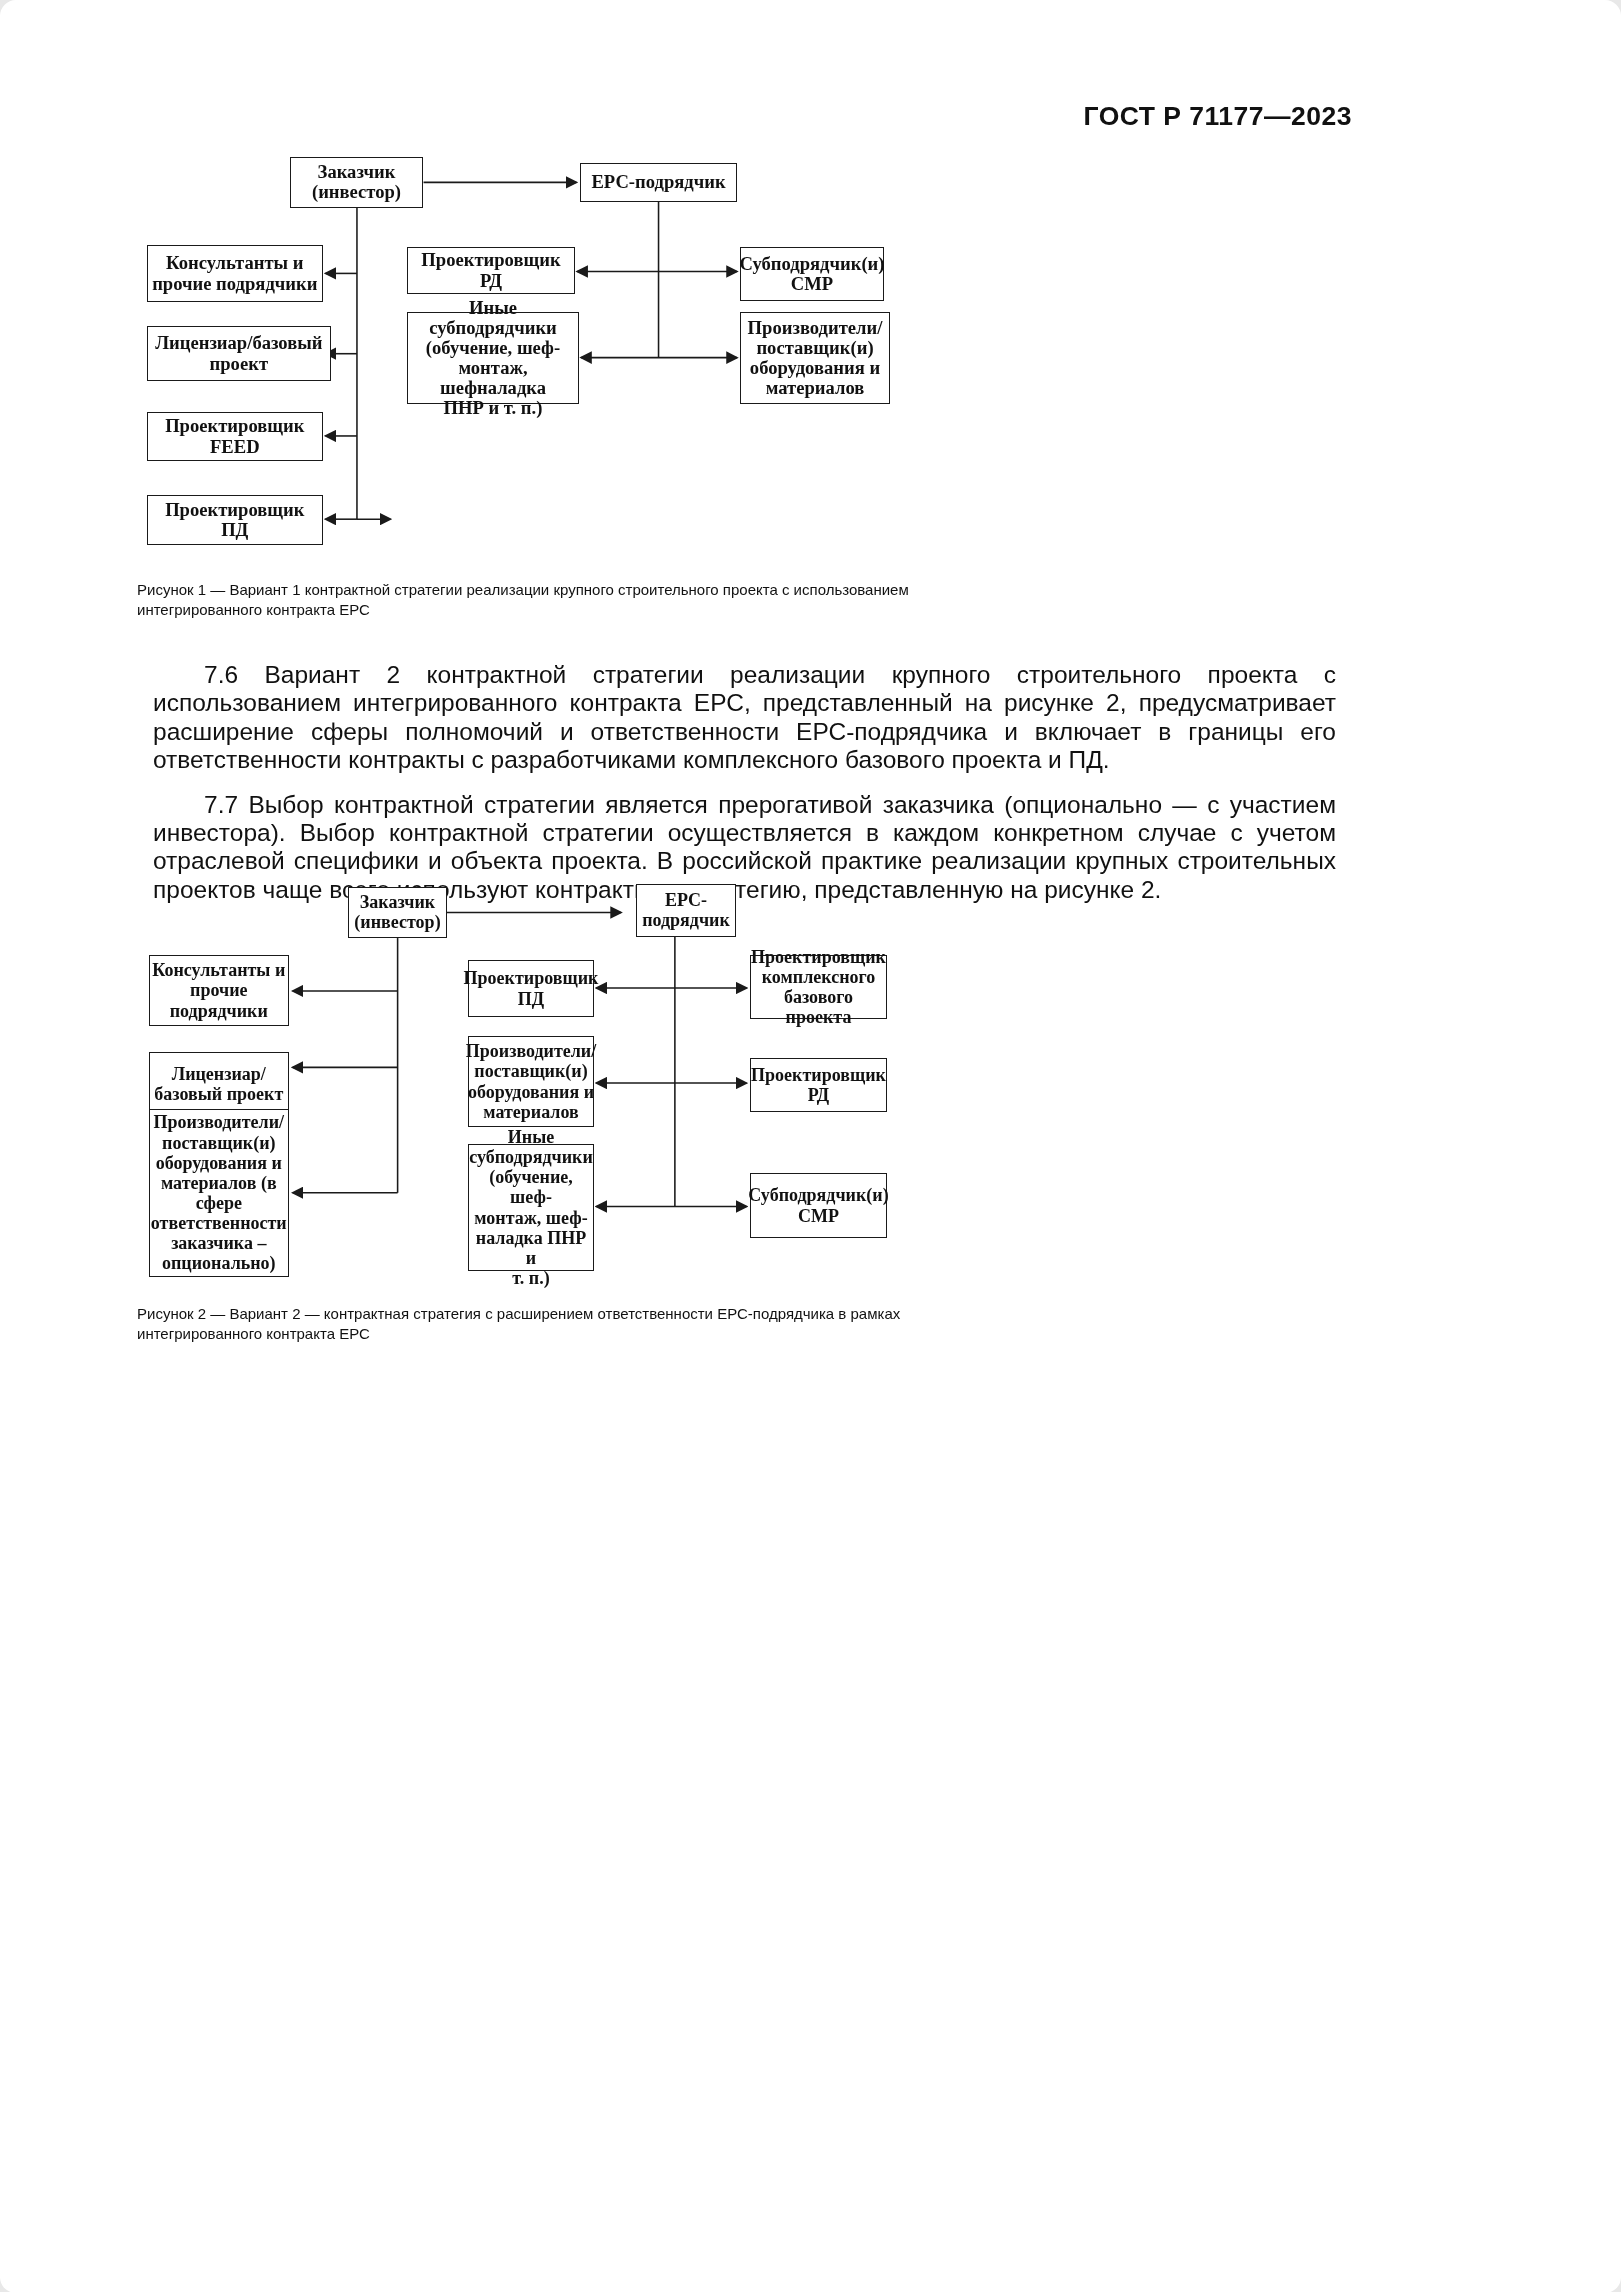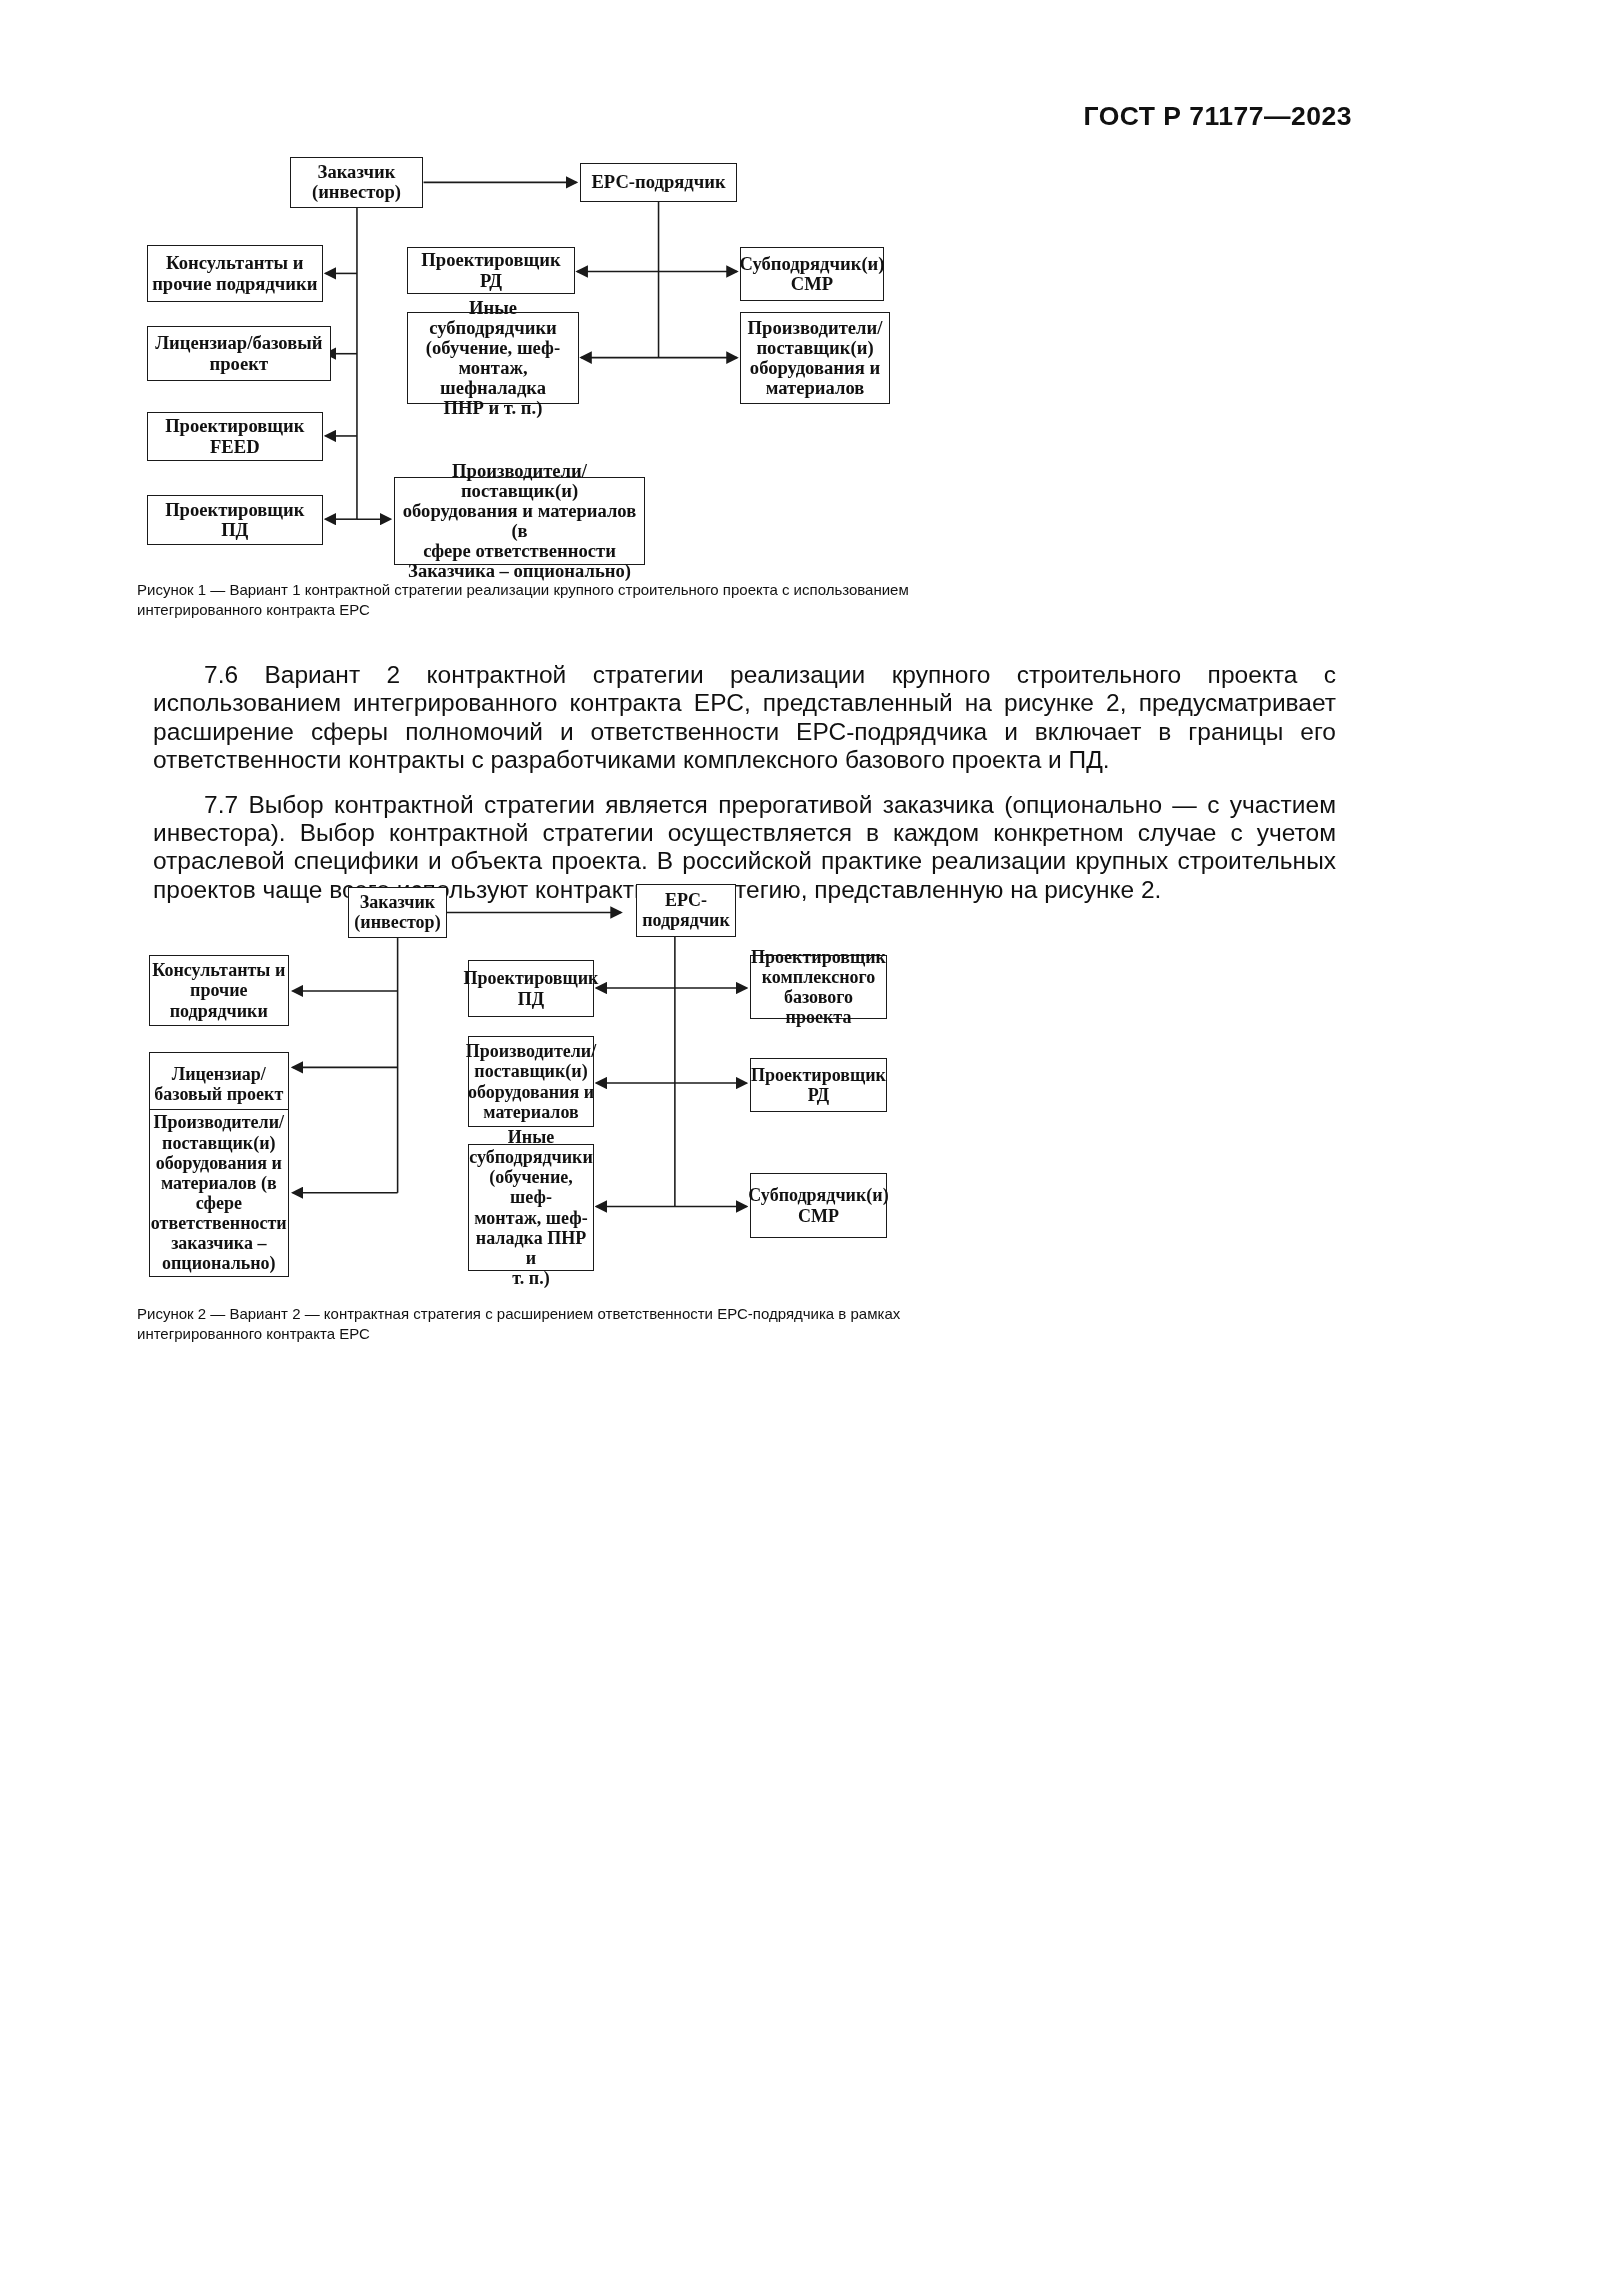--- a/index.html
+++ b/index.html
@@ -1,18 +1,18 @@
 <!DOCTYPE html>
 <html lang="ru"><head>
 <meta charset="utf-8">
 <style>
   * { box-sizing: border-box; margin: 0; padding: 0; }
   html, body { background: #e8e8e8; }
   body { font-family: "Liberation Sans", sans-serif; color: #111; }
-  .page { position: relative; width: 1621px; height: 2293px; background: #ffffff; margin: 0 auto; overflow: hidden; }
+  .page { position: relative; width: 1621px; height: 2293px; background: #ffffff; margin: 0 auto; overflow: hidden; border-radius: 16px; }
 
   .doc-header { position: absolute; top: 101px; left: 137px; width: 1215px; text-align: right;
                 font-weight: bold; font-size: 26.5px; letter-spacing: 0.5px; }
 
   .figure { position: absolute; }
   .fig1 { left: 137px; top: 152px; width: 765px; height: 423px; }
   .fig2 { left: 137px; top: 877px; width: 774px; height: 416px; }
   .figure svg { position: absolute; left: 0; top: 0; }
 
   .dbox { position: absolute; display: flex; align-items: center; justify-content: center;
@@ -70,24 +70,20 @@
 прочие подрядчики</div>
     <div class="dbox" style="left:9.8px;top:174px;width:184px;height:55px">Лицензиар/базовый
 проект</div>
     <div class="dbox" style="left:9.8px;top:260px;width:176px;height:49px">Проектировщик FEED</div>
     <div class="dbox" style="left:9.8px;top:343px;width:176px;height:50px">Проектировщик ПД</div>
     <div class="dbox" style="left:270px;top:95px;width:168px;height:47px">Проектировщик РД</div>
     <div class="dbox" style="left:270px;top:160px;width:172px;height:92px">Иные субподрядчики
 (обучение, шеф-
 монтаж, шефналадка
 ПНР и т. п.)</div>
-    <div class="dbox" style="left:257px;top:325px;width:251px;height:88px">Производители/поставщик(и)
-оборудования и материалов (в
-сфере ответственности
-Заказчика – опционально)</div>
     <div class="dbox" style="left:603px;top:95px;width:144px;height:54px">Субподрядчик(и)
 СМР</div>
     <div class="dbox" style="left:603px;top:160px;width:150px;height:92px">Производители/
 поставщик(и)
 оборудования и
 материалов</div>
   </div>
 
   <div class="caption caption1">Рисунок 1 — Вариант 1 контрактной стратегии реализации крупного строительного проекта с использованием
 интегрированного контракта ЕРС</div>

